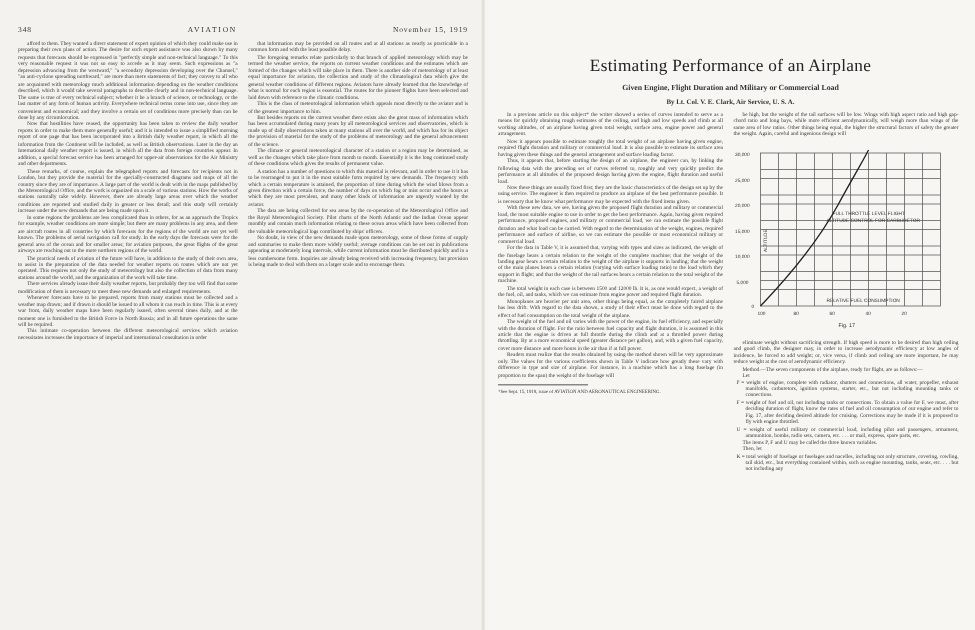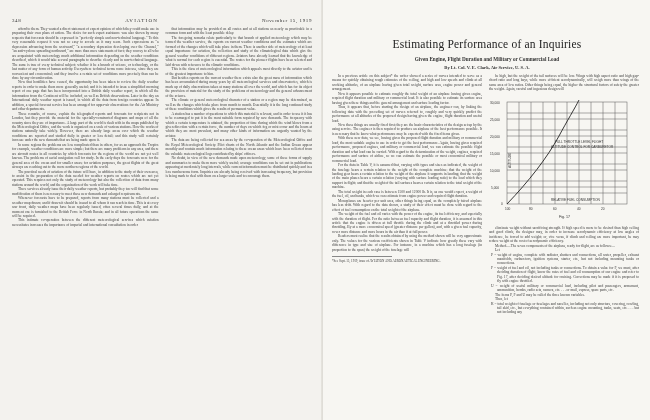--- a/index.html
+++ b/index.html
@@ -58,21 +58,21 @@
         <p>A station has a number of questions to which this material is relevant, and in order to use it it has to be rearranged to put it in the most suitable form required by new demands. The frequency with which a certain temperature is attained, the proportion of time during which the wind blows from a given direction with a certain force, the number of days on which fog or mist occur and the hours at which they are most prevalent, and many other kinds of information are urgently wanted by the aviator.</p>
         <p>The data are being collected for sea areas by the co-operation of the Meteorological Office and the Royal Meteorological Society. Pilot charts of the North Atlantic and the Indian Ocean appear monthly and contain much information relating to these ocean areas which have been collected from the valuable meteorological logs contributed by ships' officers.</p>
         <p>No doubt, in view of the new demands made upon meteorology, some of these forms of supply and summaries to make them more widely useful; average conditions can be set out in publications appearing at moderately long intervals, while current information must be distributed quickly and in a less cumbersome form. Inquiries are already being received with increasing frequency, but provision is being made to deal with them on a larger scale and to encourage them.</p>
       </div>
     </div>
   </div>
 
   <div class="gutter"></div>
 
   <div class="page right">
-    <div class="art-title">Estimating Performance of an Inquiries</div>
+    <div class="art-title">Estimating Performance of an Airplane</div>
     <div class="art-sub">Given Engine, Flight Duration and Military or Commercial Load</div>
     <div class="art-byline">By Lt. Col. V. E. Clark, Air Service, U. S. A.</div>
 
     <div class="r-cols">
       <div class="r-col a">
         <p>In a previous article on this subject* the writer showed a series of curves intended to serve as a means for quickly obtaining rough estimates of the ceiling, and high and low speeds and climb at all working altitudes, of an airplane having given total weight, surface area, engine power and general arrangement.</p>
         <p>Now it appears possible to estimate roughly the total weight of an airplane having given engine, required flight duration and military or commercial load. It is also possible to estimate its surface area having given these things and the general arrangement and surface loading factor.</p>
         <p>Thus, it appears that, before starting the design of an airplane, the engineer can, by linking the following data with the preceding set of curves referred to, roughly and very quickly predict the performance at all altitudes of the proposed design having given the engine, flight duration and useful load.</p>
         <p>Now these things are usually fixed first; they are the basic characteristics of the design set up by the using service. The engineer is then required to produce an airplane of the best performance possible. It is necessary that he know what performance may be expected with the fixed items given.</p>
         <p>With these new data, we see, having given the proposed flight duration and military or commercial load, the most suitable engine to use in order to get the best performance. Again, having given required performance, proposed engines, and military or commercial load, we can estimate the possible flight duration and what load can be carried. With regard to the determination of the weight, engines, required performance and surface of airline, so we can estimate the possible or most economical military or commercial load.</p>

